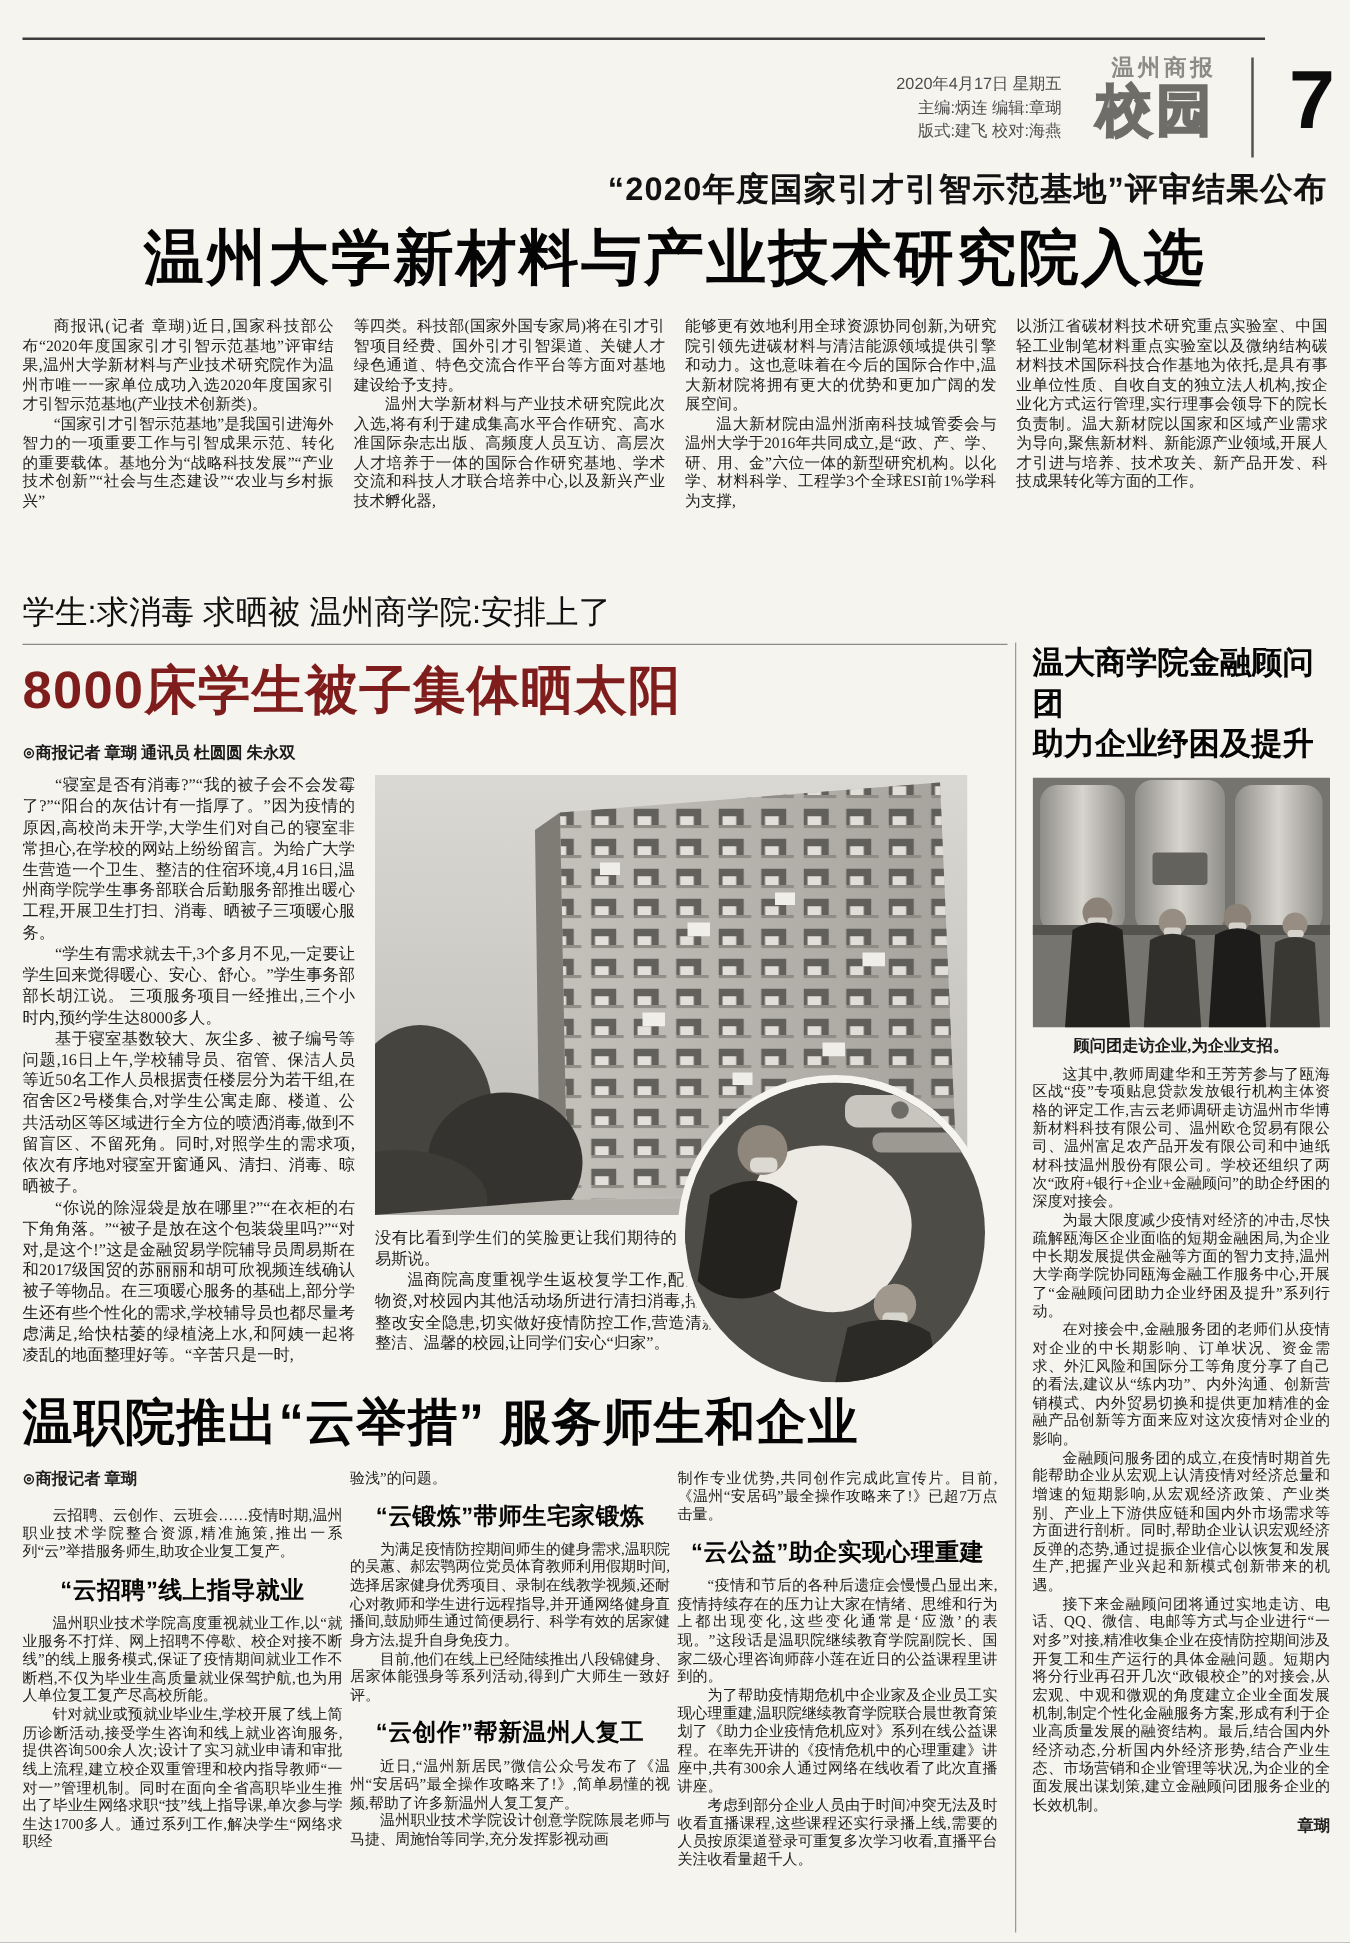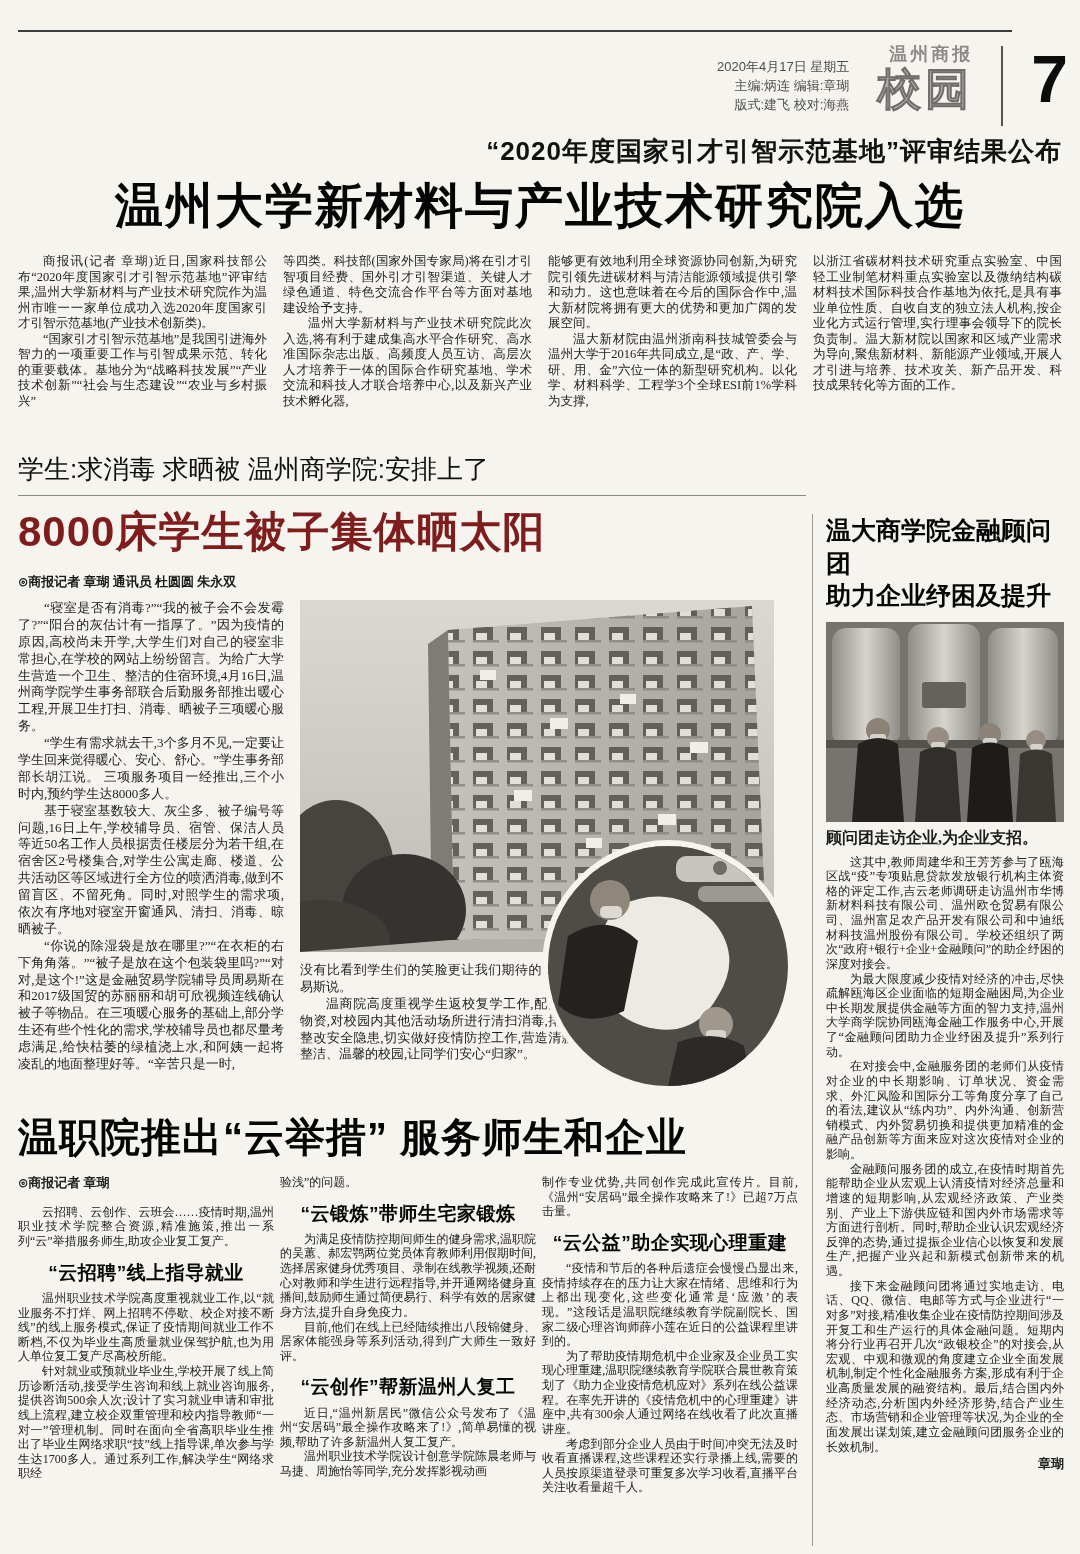--- a/index.html
+++ b/index.html
@@ -9,51 +9,51 @@
   p{margin:0;text-align:justify;}
   .ind{text-indent:2em;}
 
   
   .top-rule{position:absolute;left:18px;top:30px;width:994px;height:2px;background:#3c3c3c;}
   .masthead{position:absolute;top:42px;right:12px;display:flex;gap:28px;align-items:flex-start;}
   .m-date{ text-align:right;font-size:13px;line-height:1.45;color:#4c4c4c;margin-top:16px;
            font-family:"Liberation Sans",sans-serif;}
   .m-logo{text-align:right;}
   .m-paper{font-size:18px;font-weight:700;color:#8d8b87;letter-spacing:3px;}
-  .m-section{font-size:44px;font-weight:400;color:#b0aeaa;-webkit-text-stroke:2px #6f6d69;
+  .m-section{font-size:44px;font-weight:700;color:#b0aeaa;-webkit-text-stroke:2px #6f6d69;
              letter-spacing:4px;line-height:1.05;}
   .m-div{width:2px;height:80px;background:#55534f;margin-top:4px;}
   .m-num{font-size:66px;font-weight:700;color:#0c0c0c;line-height:1;margin-top:4px;}
 
   
   .article1{position:absolute;left:18px;top:134px;width:1044px;}
   .a1-kicker{text-align:right;font-size:26px;font-weight:600;color:#121212;letter-spacing:1px;}
   .a1-headline{text-align:center;font-size:48px;font-weight:900;color:#050505;letter-spacing:2px;margin-top:5px;}
   .a1-cols{display:flex;gap:16px;margin-top:16px;height:188px;overflow:hidden;}
   .a1-col{flex:1;font-size:12.5px;line-height:1.24;color:#222;}
 
   
-  .article2{position:absolute;left:18px;top:452px;width:788px;}
+  .article2{position:absolute;left:18px;top:472px;width:788px;}
   .a2-kicker{font-size:26px;font-weight:500;color:#101010;padding-bottom:8px;border-bottom:1px solid #8a8a86;}
   .a2-headline{font-size:42px;font-weight:900;color:#7f1d1d;margin-top:8px;letter-spacing:1px;}
   .a2-byline{margin-top:13px;font-size:13px;font-weight:700;color:#1a1a1a;}
   .a2-body{display:flex;gap:16px;margin-top:9px;}
   .a2-col1{width:266px;font-size:13px;line-height:1.3;height:514px;overflow:hidden;}
   .a2-right{width:506px;position:relative;}
   .a2-photo{width:474px;height:352px;display:block;}
   .a2-inset{position:absolute;left:248px;top:246px;width:240px;height:240px;border-radius:50%;
             overflow:hidden;box-shadow:0 0 0 6px #f6f4ef;}
   .a2-after{width:288px;margin-top:10px;font-size:13px;line-height:1.3;height:152px;overflow:hidden;}
 
   
   .v-divider{position:absolute;left:812px;top:514px;width:1px;height:1032px;background:#9c9a96;}
   .sidebar{position:absolute;left:826px;top:514px;width:238px;height:1034px;overflow:hidden;}
   .sb-headline{font-size:25px;font-weight:900;line-height:1.3;color:#050505;}
   .sb-photo{width:238px;height:200px;margin-top:10px;display:block;}
-  .sb-caption{margin-top:6px;font-size:16px;font-weight:700;text-align:left;}
+  .sb-caption{margin-top:6px;font-size:13px;font-weight:700;text-align:center;}
   .sb-body{margin-top:6px;font-size:12px;line-height:1.22;color:#222;}
   .sb-sign{text-align:right;font-weight:700;font-size:13px;margin-top:2px;}
 
   
   .article3{position:absolute;left:18px;top:1110px;width:780px;height:440px;overflow:hidden;}
   .a3-headline{font-size:40px;font-weight:900;color:#050505;letter-spacing:1px;}
   .a3-cols{display:flex;gap:6px;margin-top:10px;height:372px;overflow:hidden;}
   .a3-col{flex:1;font-size:12px;line-height:1.22;color:#222;}
   .a3-byline{font-size:13px;font-weight:700;margin-bottom:14px;}
   .a3-sub{font-size:19px;font-weight:800;color:#060606;margin:12px 0 7px;letter-spacing:0.5px;

